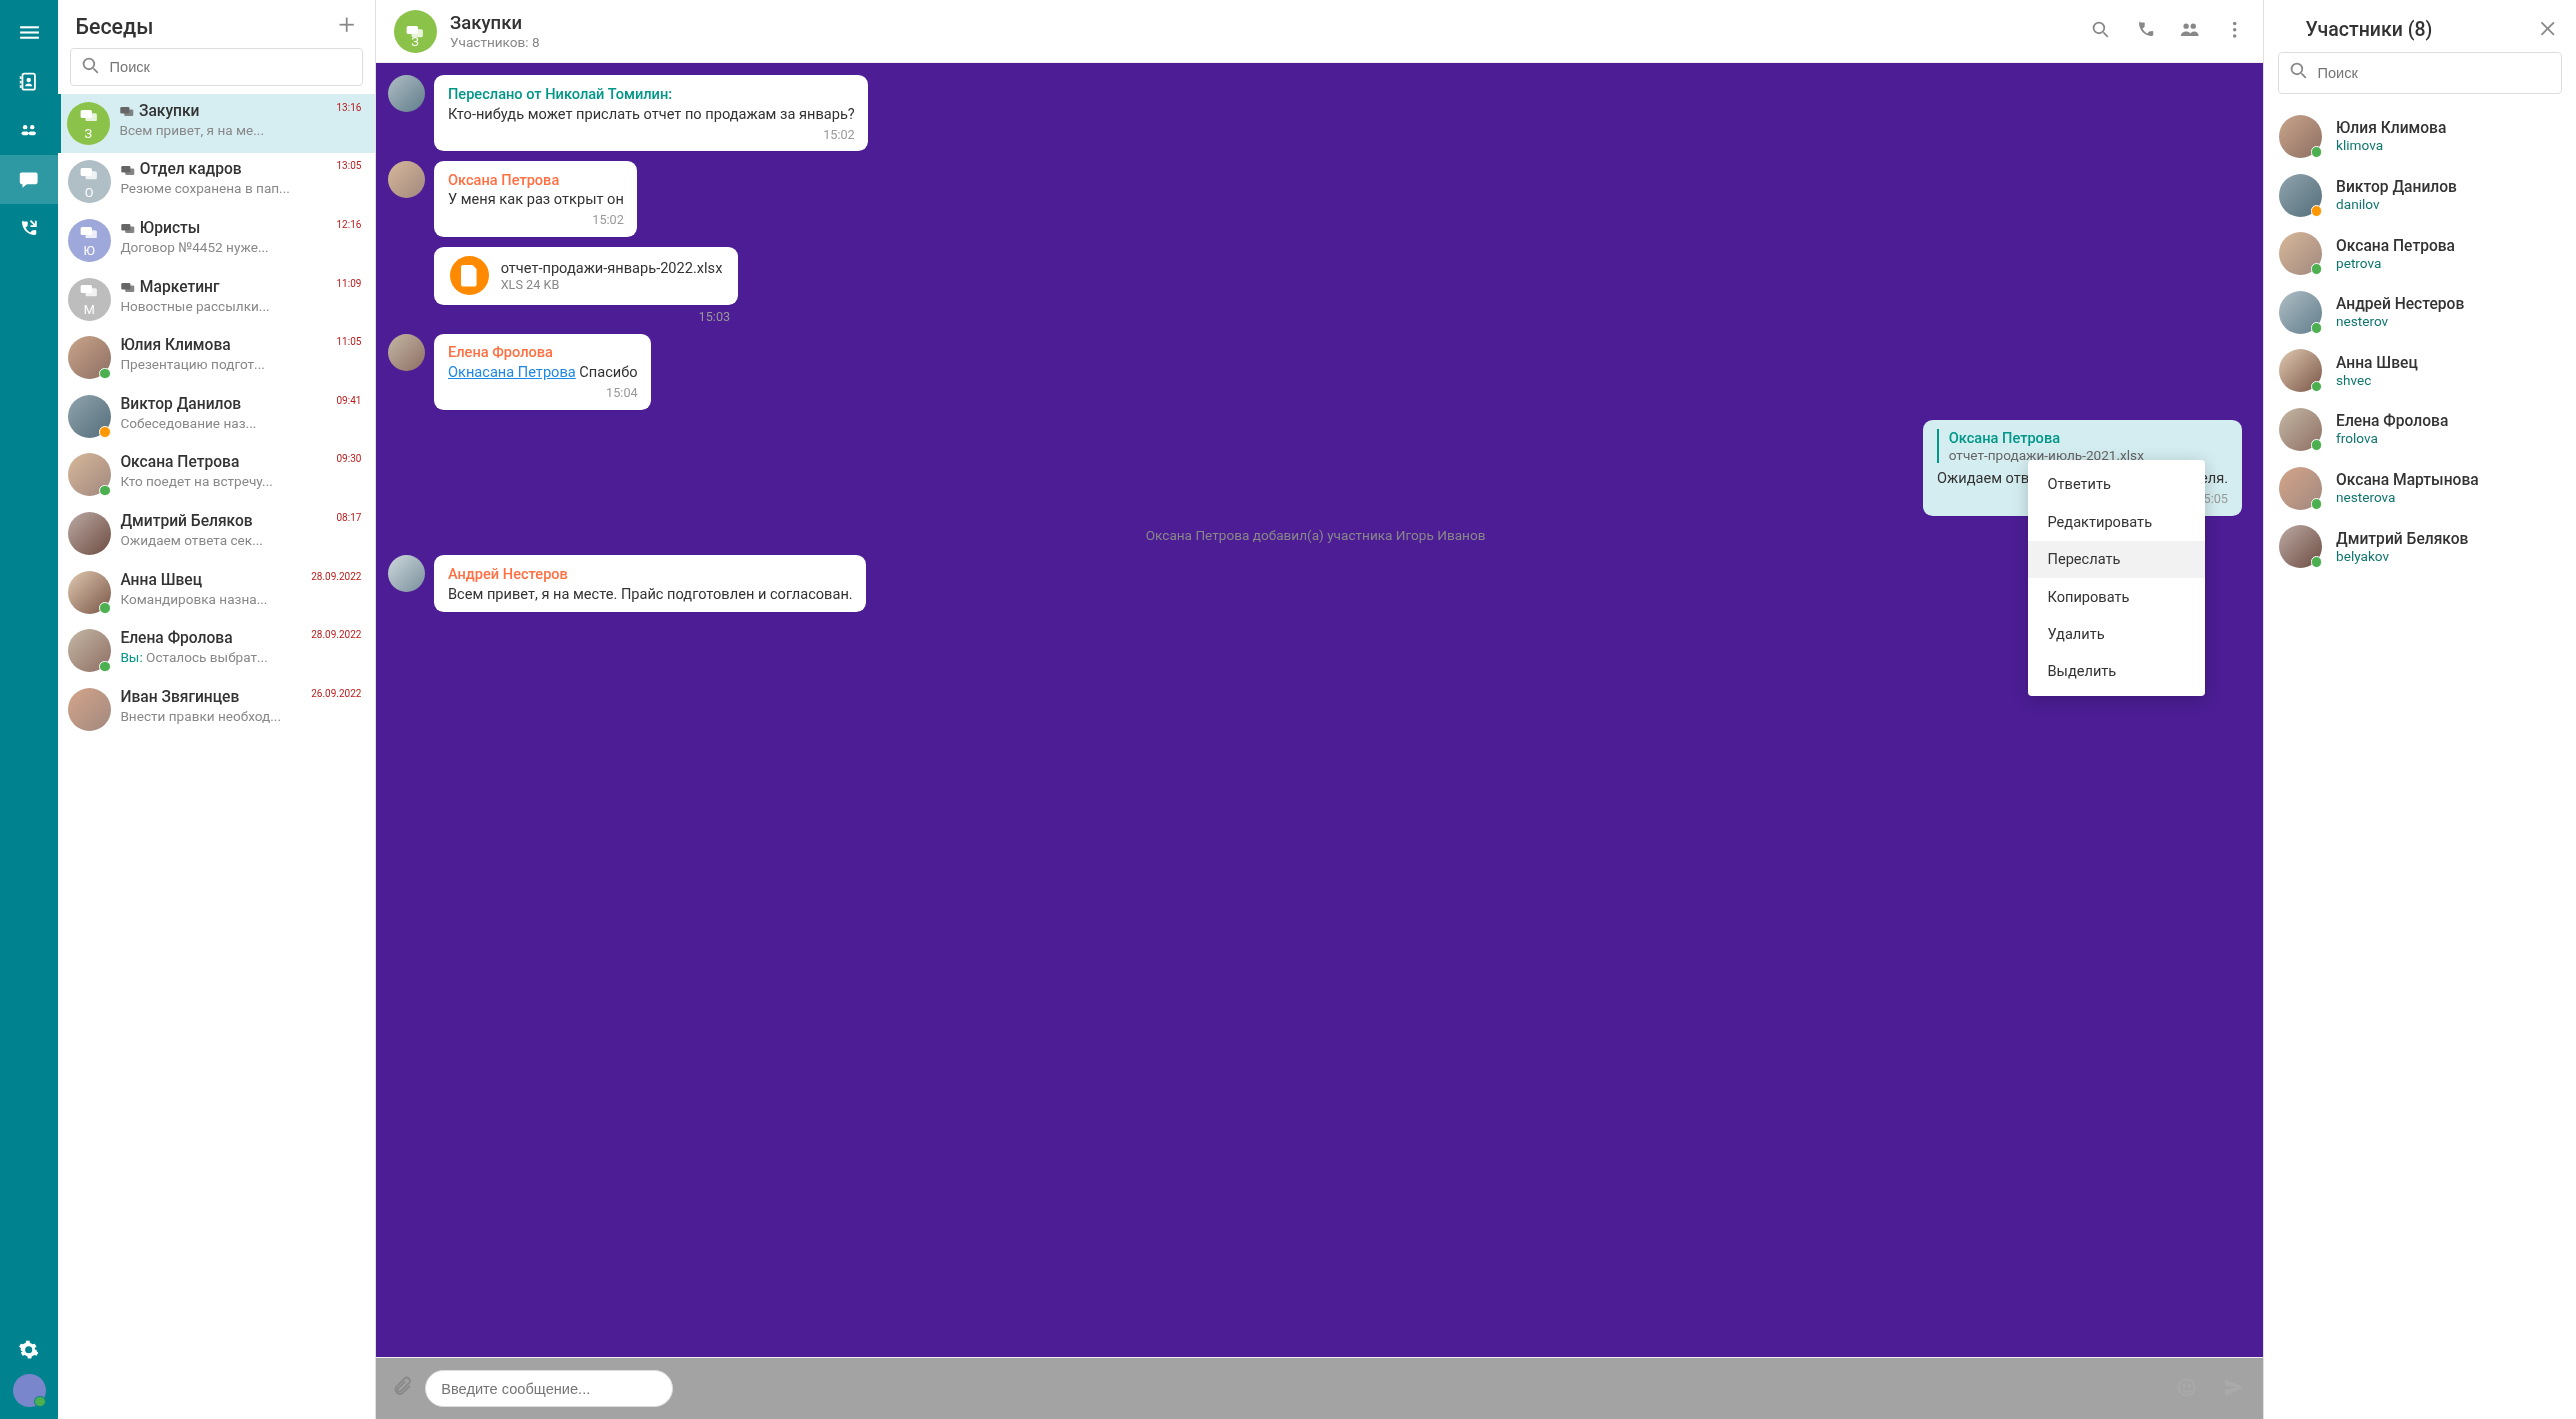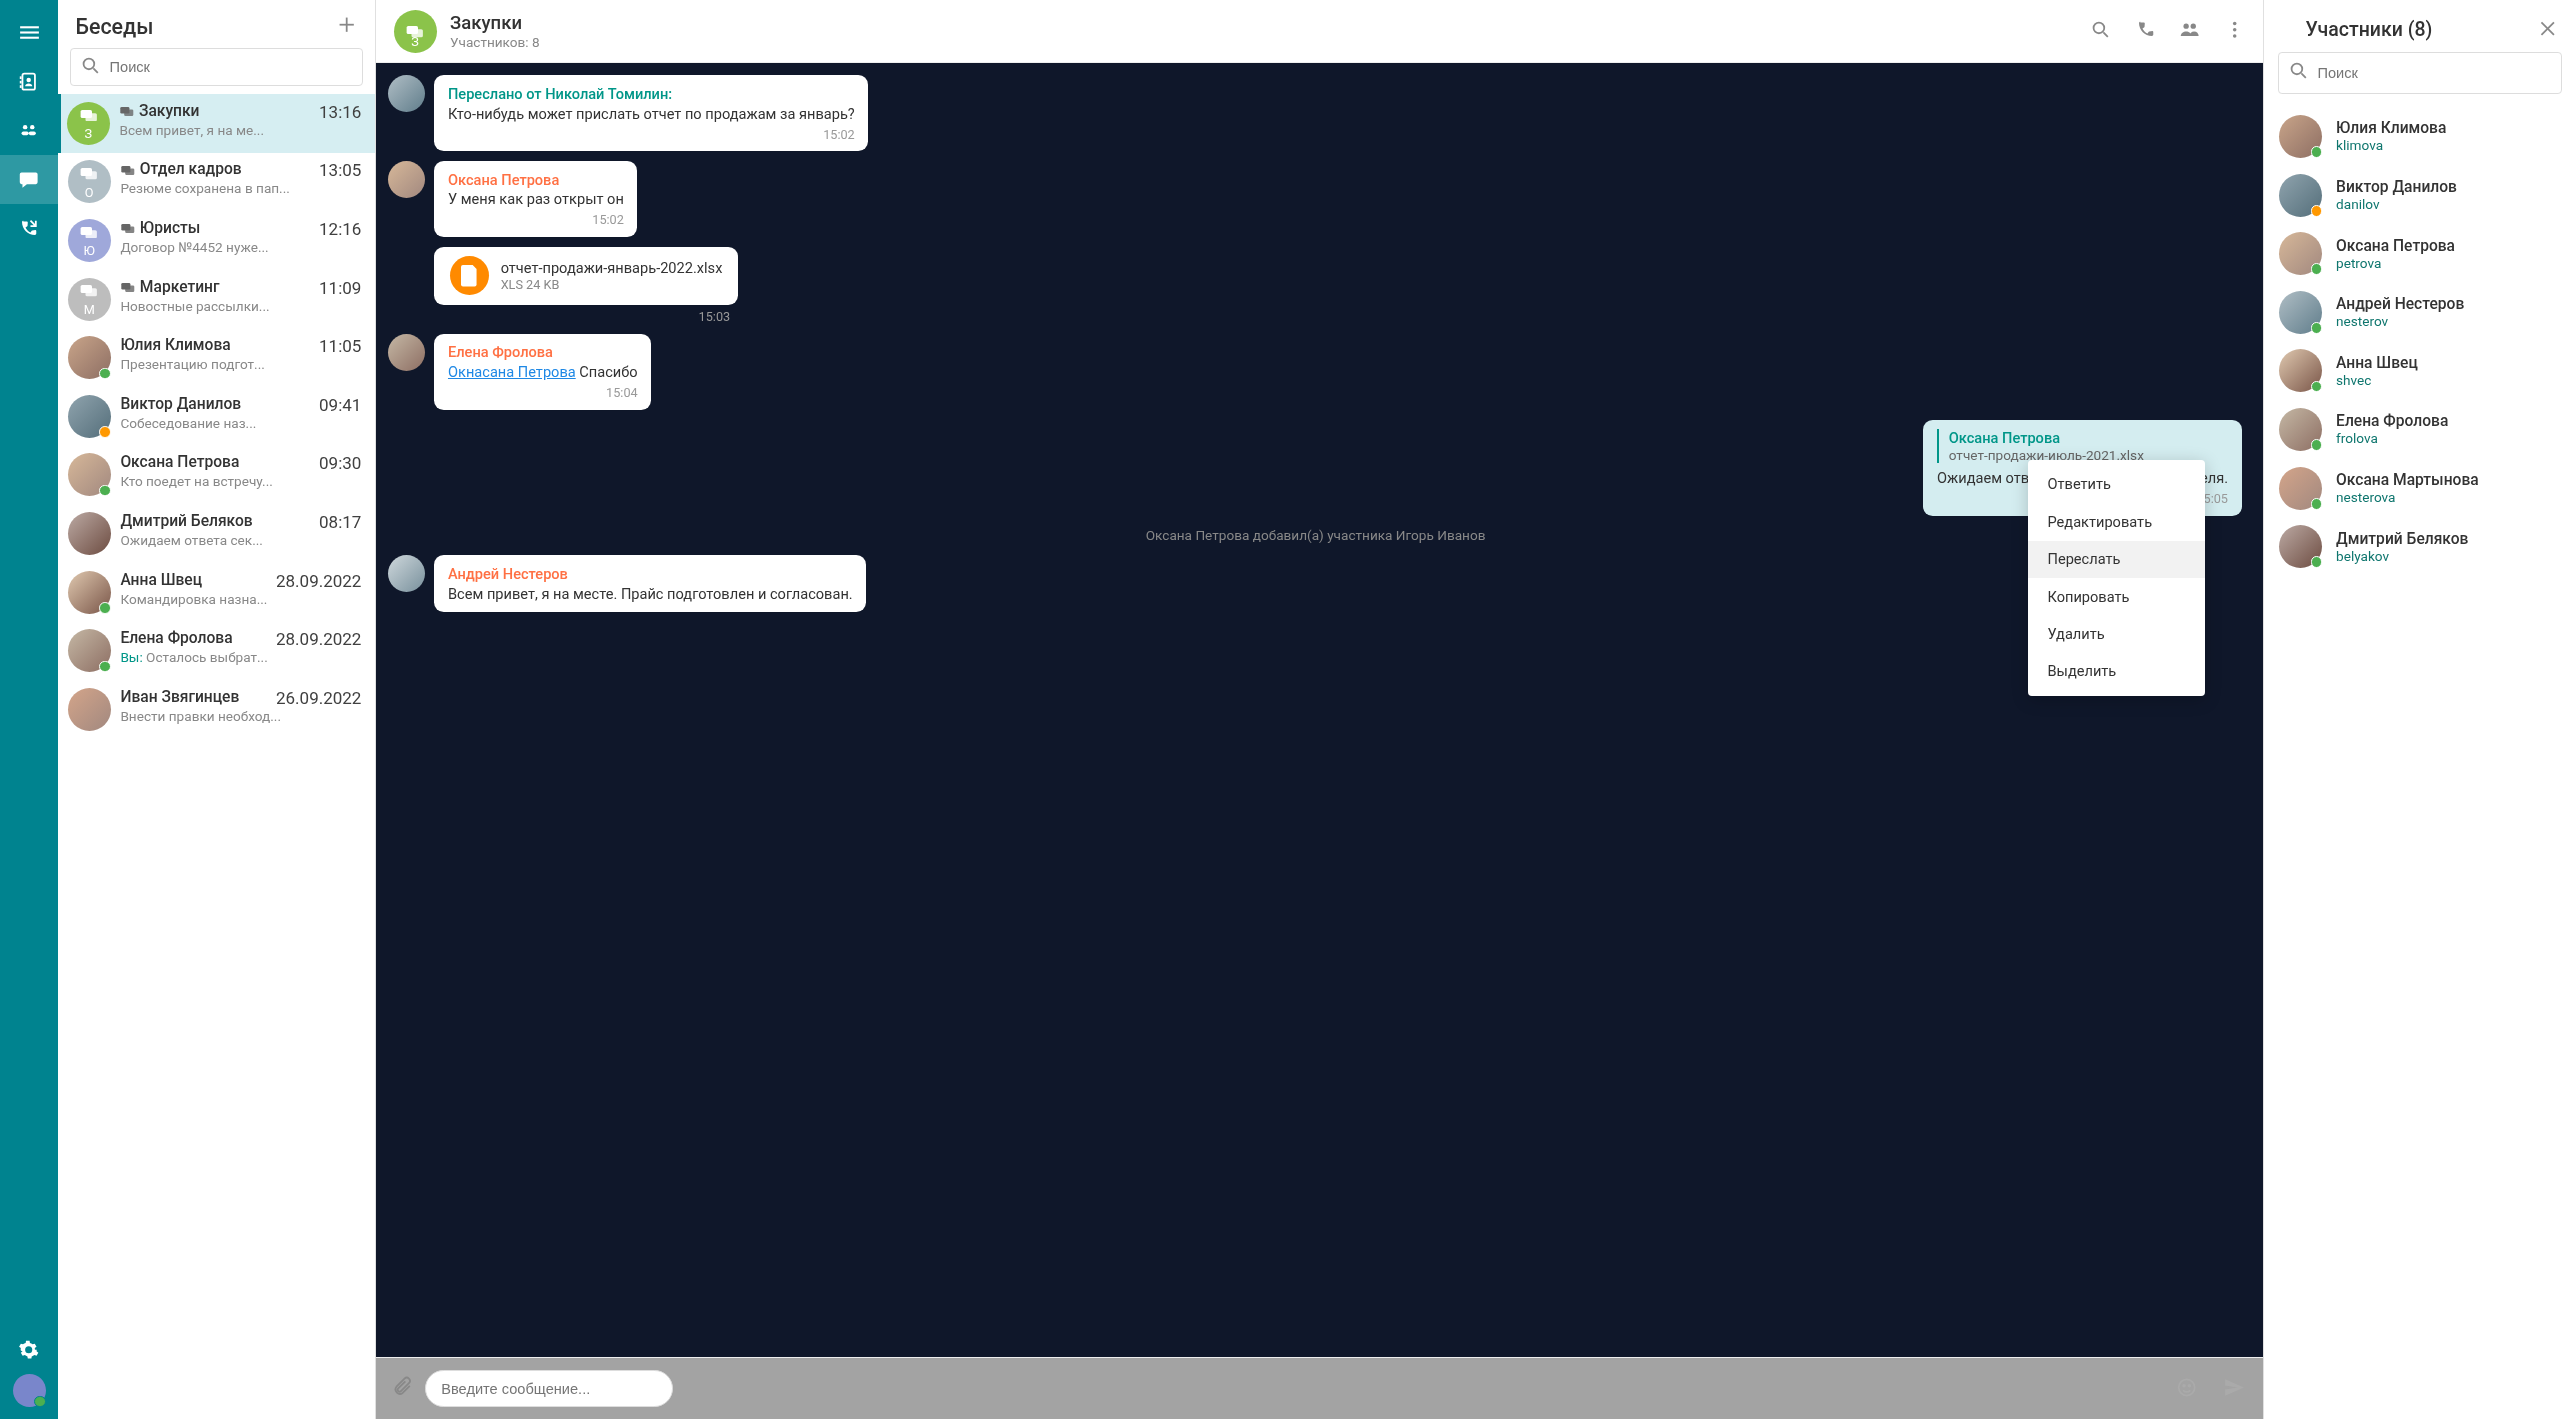--- a/index.html
+++ b/index.html
@@ -23,34 +23,34 @@
 .conv-list { flex:1; overflow-y:auto; }
 .conv-item { display:flex; align-items:flex-start; padding:7.8px 11.7px 7.8px 9.7px; cursor:pointer; position:relative; }
 .conv-item.active { background:#d6eef2; border-left:3.9px solid #00838f; padding-left:5.8px; }
 .conv-avatar { width:43px; height:43px; border-radius:50%; flex-shrink:0; display:flex; align-items:center; justify-content:center; color:#fff; font-size:12.7px; position:relative; margin-right:9.7px; }
 .conv-avatar .badge-icon { position:absolute; top:5.8px; }
 .conv-avatar .letter { position:absolute; bottom:3.9px; font-size:12.7px; }
 .conv-body { flex:1; min-width:0; }
 .conv-title-row { display:flex; align-items:center; gap:3.9px; }
 .conv-title { font-size:15.6px; font-weight:500; white-space:nowrap; overflow:hidden; text-overflow:ellipsis; }
 .conv-preview { color:#888; font-size:13.6px; white-space:nowrap; overflow:hidden; text-overflow:ellipsis; margin-top:1.9px; }
-.conv-time { position:absolute; top:7.8px; right:13.6px; font-size:17px; color:#404040; }
+.conv-time { position:absolute; top:7.8px; right:13.6px; font-size:10px; color:#b91c1c; }
 .presence { position:absolute; bottom:0; right:0; width:11.7px; height:11.7px; border-radius:50%; border:1.9px solid #fff; }
 .presence.green{background:#4caf50}.presence.orange{background:#ff9800}
 
 
 .chat { flex:1; display:flex; flex-direction:column; border-right:1px solid #e0e0e0; min-width:0; position:relative; }
 .chat-header { display:flex; align-items:center; padding:9.7px 17.5px; border-bottom:1px solid #eee; }
 .chat-header .avatar { width:43px; height:43px; border-radius:50%; background:#8bc34a; display:flex; flex-direction:column; align-items:center; justify-content:center; color:#fff; margin-right:13.6px; position:relative; }
 .chat-header .avatar .letter{position:absolute;bottom:3.9px;font-size:12.7px}
 .chat-title { font-size:18.5px; font-weight:500; }
 .chat-sub { color:#888; font-size:13.6px; }
 .chat-actions { margin-left:auto; display:flex; gap:23.4px; color:#888; }
 .chat-actions span{cursor:pointer}
-.messages { flex:1; overflow-y:auto; padding:11.7px 19.5px 11.7px 11.7px; background:#0f172a; }
+.messages { flex:1; overflow-y:auto; padding:11.7px 19.5px 11.7px 11.7px; background:#4c1d95; }
 .msg-row { display:flex; margin-bottom:9.7px; align-items:flex-start; }
 .msg-row.right { justify-content:flex-end; }
 .msg-avatar { width:37px; height:37px; border-radius:50%; flex-shrink:0; margin-right:9.7px; }
 .bubble { background:#fff; border-radius:9.7px; padding:9.7px 13.6px; max-width:506px; position:relative; box-shadow:0 1px 0 rgba(0,0,0,0.04); }
 .bubble.file { display:flex; align-items:center; gap:11.7px; padding:9.7px 15.6px; }
 .bubble.right { background:#d4edf0; margin-right:1.9px; }
 .bubble .author { color:#ff7043; font-weight:500; font-size:14.6px; margin-bottom:1.9px; }
 .bubble .fwd { color:#009688; font-weight:500; font-size:14.6px; margin-bottom:1.9px; }
 .bubble .link { color:#1e88e5; text-decoration:underline; }
 .bubble .time { color:#999; font-size:12.7px; text-align:right; margin-top:3.9px; }

